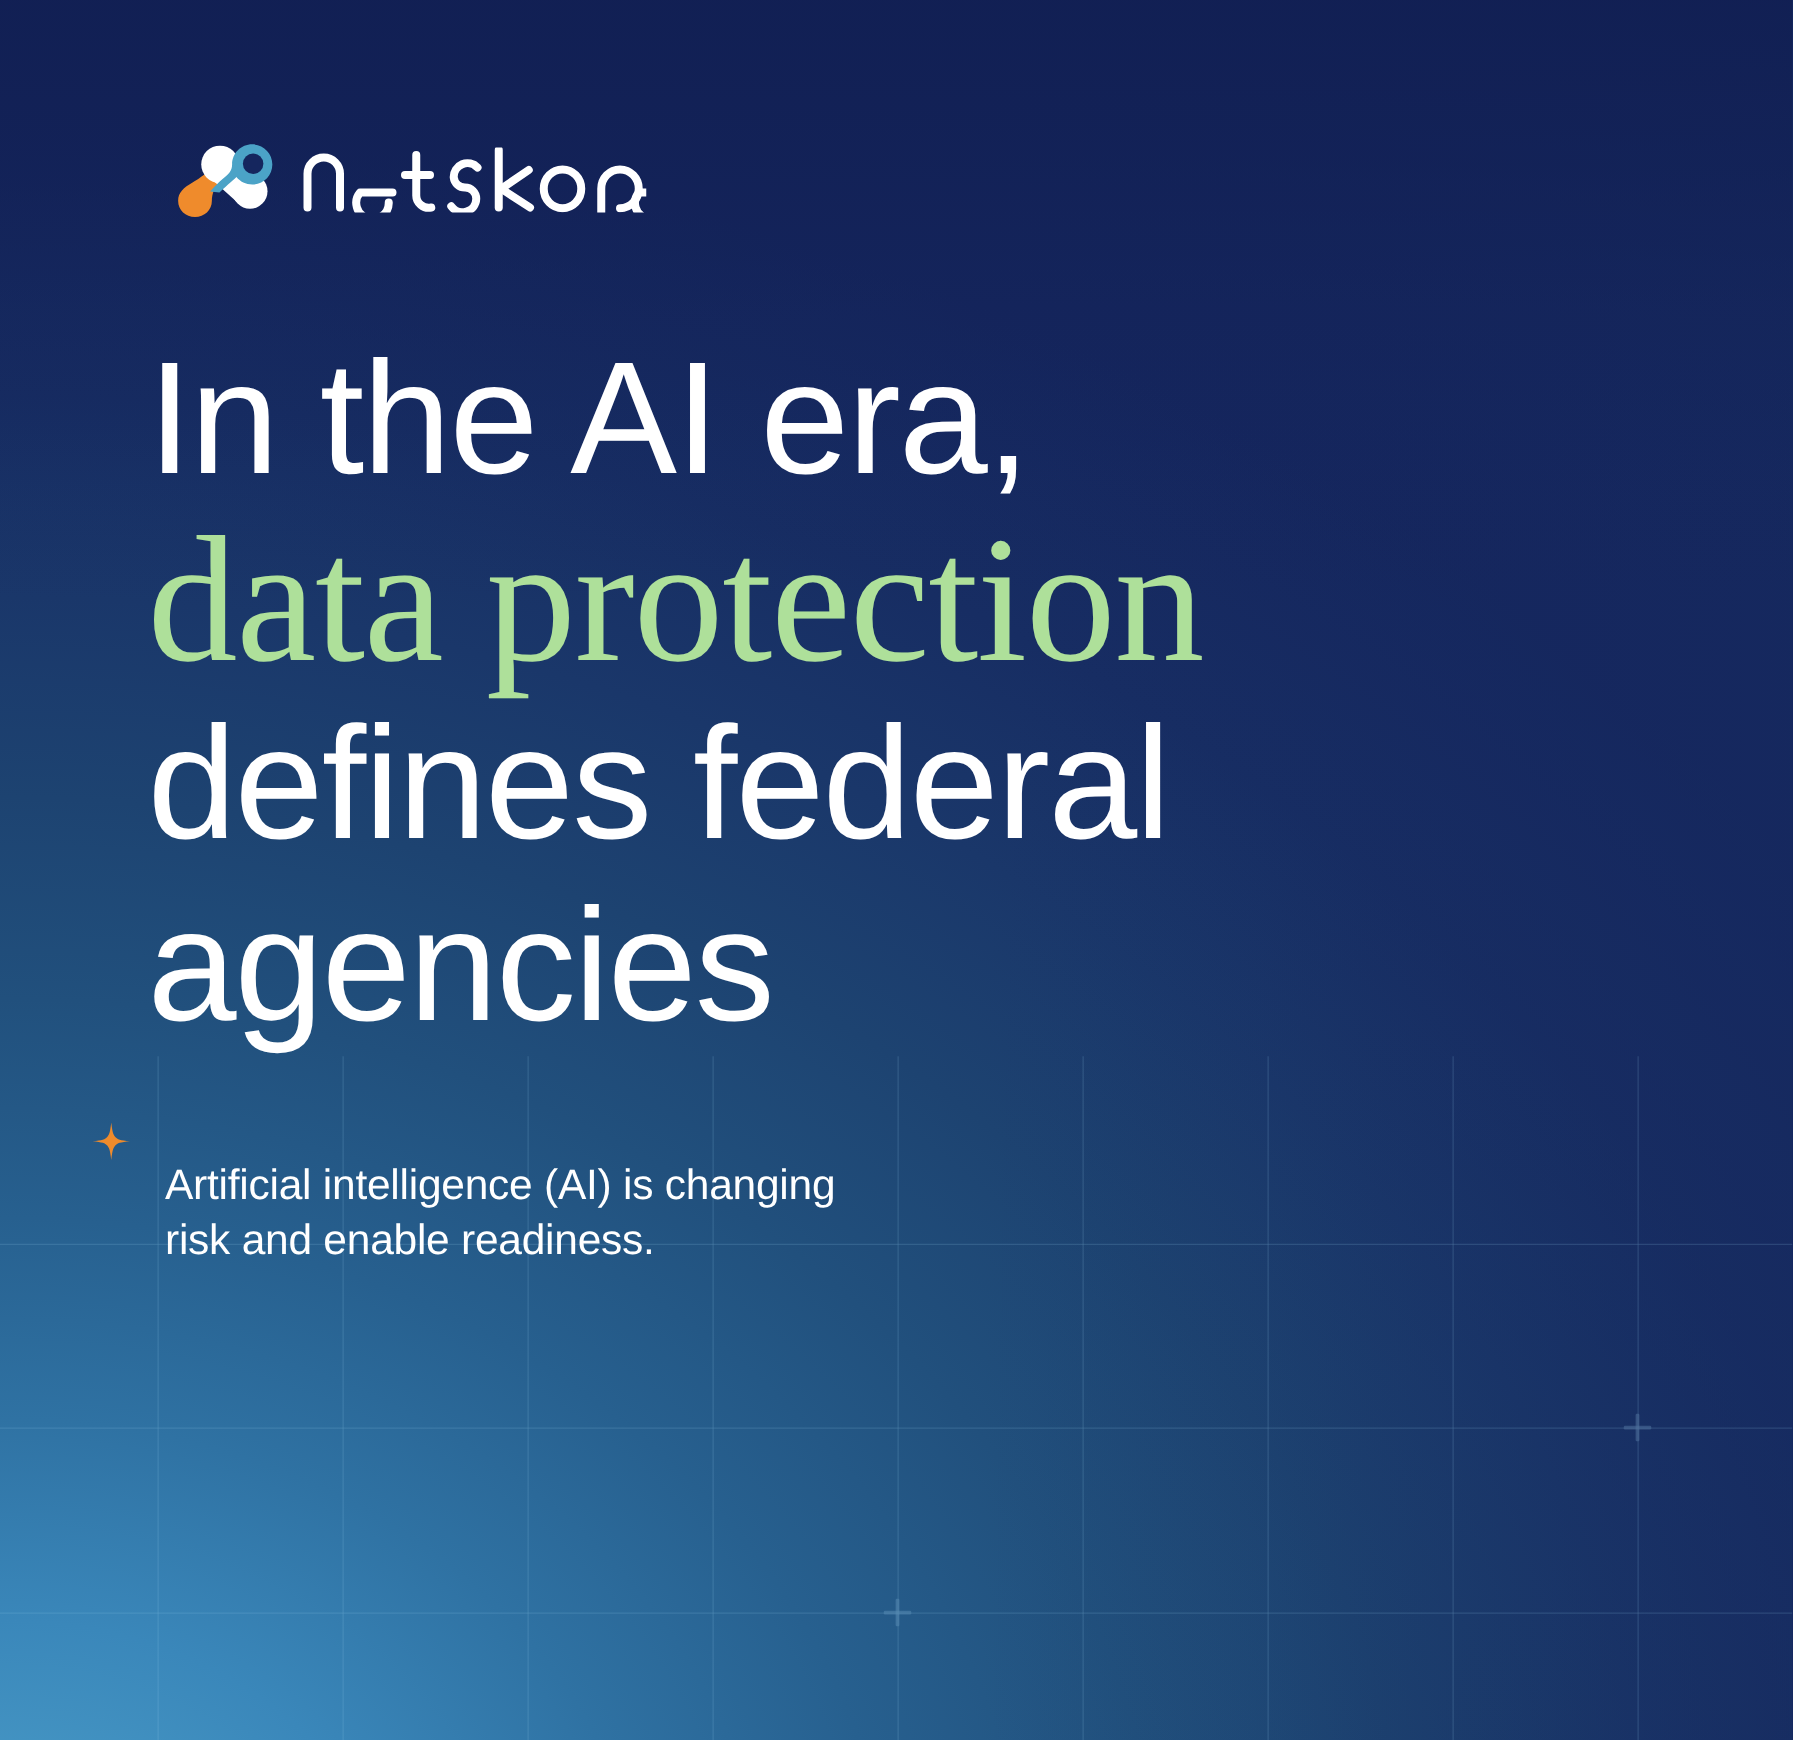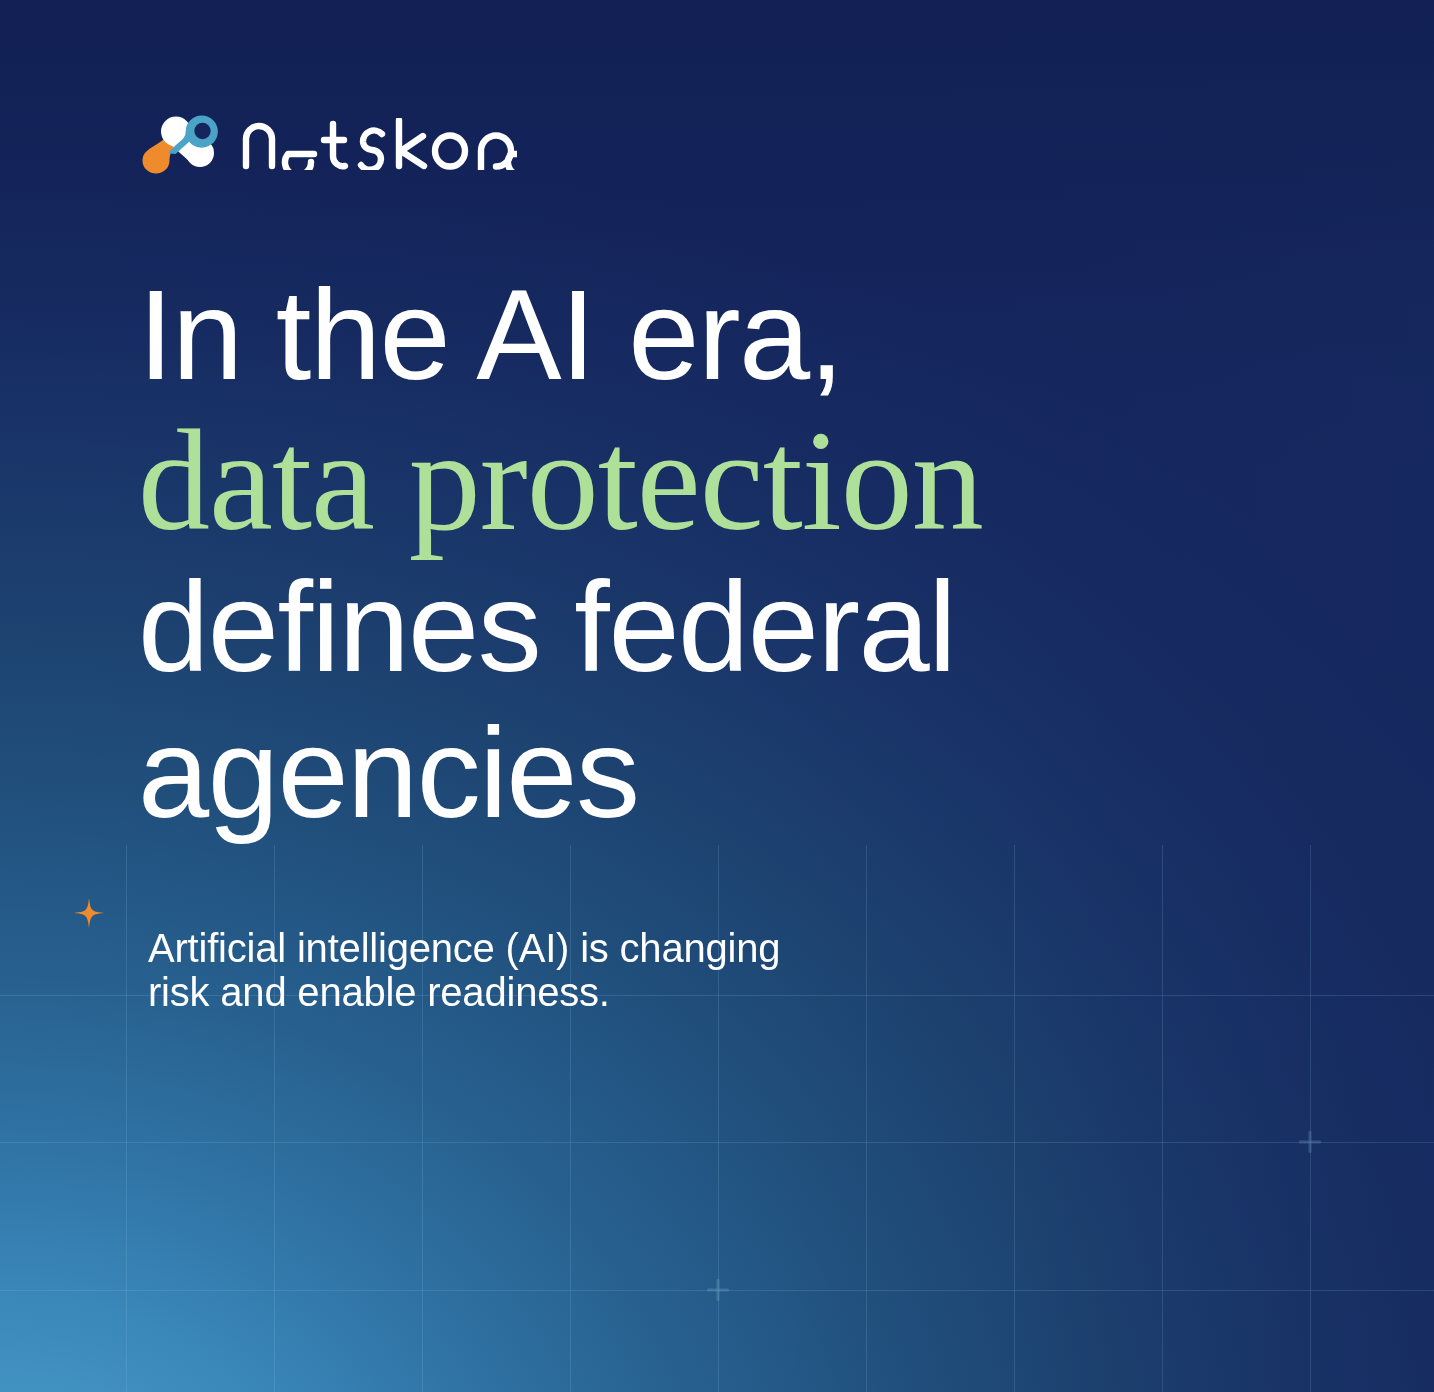--- a/index.html
+++ b/index.html
@@ -93,21 +93,21 @@
     display:flex;
     align-items:center;
     gap:0px;
   }
   .logo-mark { width:104px; height:62px; display:block; flex:0 0 auto; }
   .logo-word { width:276px; height:52px; display:block; flex:0 0 auto; margin-left:6px; }
 
   
   .headline {
     position:absolute;
-    left:138px;
+    left:118px;
     top:262px;
     width:1100px;
   }
   .headline .line {
     display:block;
     color:#ffffff;
     font-family:"Liberation Sans", sans-serif;
     font-size:128px;
     line-height:146px;
     font-weight:400;
@@ -137,25 +137,24 @@
   }
   .plus-marker svg { display:block; width:30px; height:30px; }
 
   .subcopy {
     position:absolute;
     left:58px;
     top:28px;
     width:640px;
     color:#ffffff;
     font-family:"Liberation Sans", sans-serif;
-    font-size:40px;
+    font-size:34px;
     line-height:44px;
     font-weight:400;
     letter-spacing:-0.2px;
-    margin-left:16px;
   }
   .subcopy .sub-line { display:block; white-space:nowrap; }
 </style>
 </head>
 <body>
 
 <div class="cover">
 
   <div class="bg-base"></div>
   <div class="bg-shade"></div>

